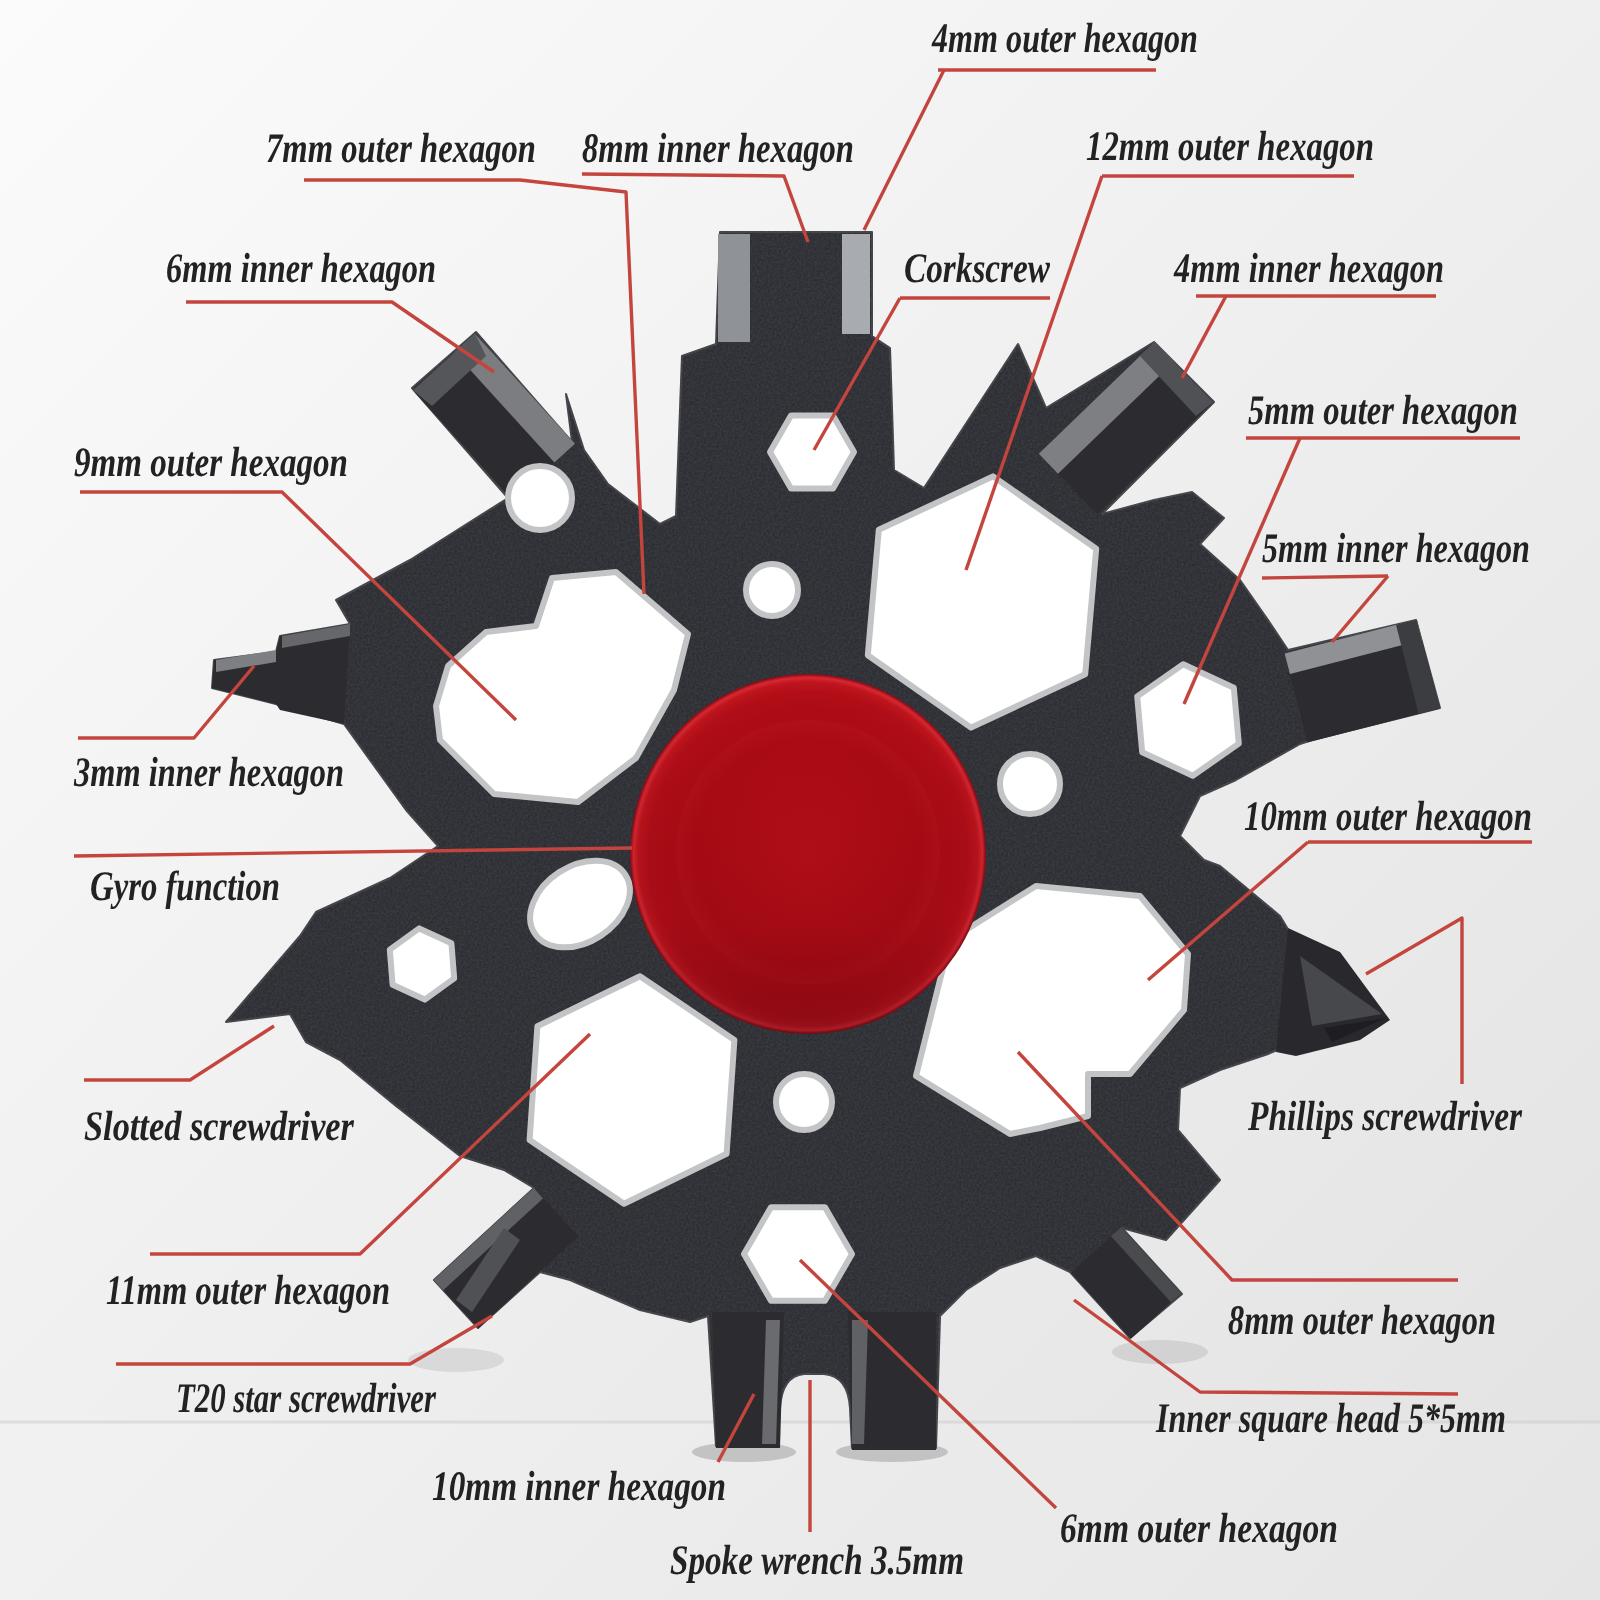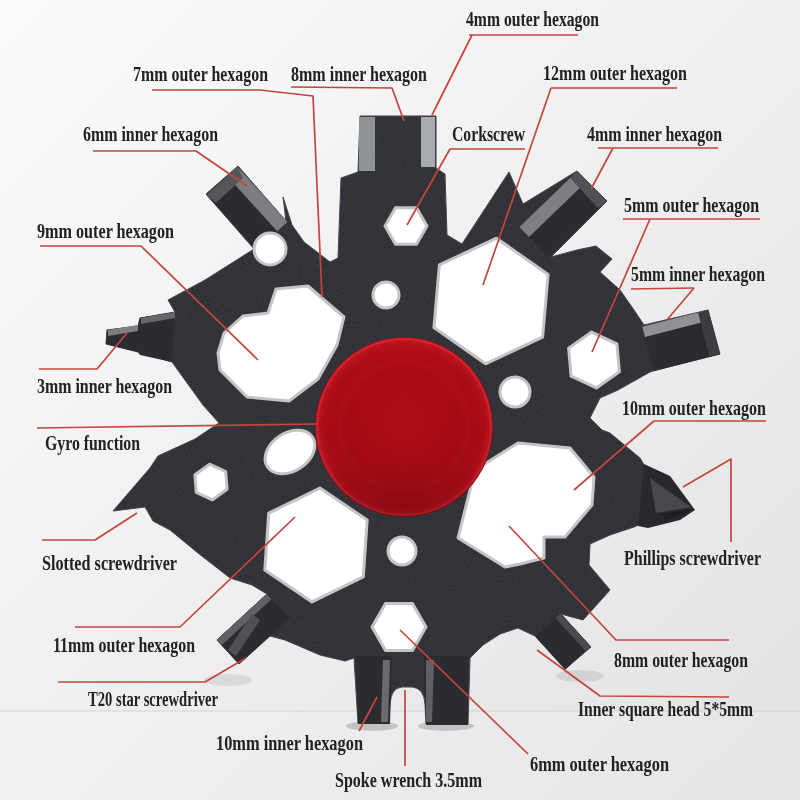--- a/index.html
+++ b/index.html
@@ -1,17 +1,17 @@
 <!DOCTYPE html>
 <html><head>
 <meta charset="utf-8">
 <style>
 html,body{margin:0;padding:0;}
 body{width:800px;height:800px;overflow:hidden;font-family:"Liberation Serif",serif;}
-#stage{position:relative;width:800px;height:665px;}
+#stage{position:relative;width:800px;height:665px;font-style:italic;}
 svg{position:absolute;left:0;top:0;}
 </style>
 </head>
 <body>
 <div id="stage">
 <svg width="800" height="800" viewBox="0 0 800 800">
 <defs>
 <linearGradient id="bg" x1="0" y1="0" x2="1" y2="1">
 <stop offset="0" stop-color="#fbfbfb"></stop>
 <stop offset="0.45" stop-color="#f0f0f0"></stop>

